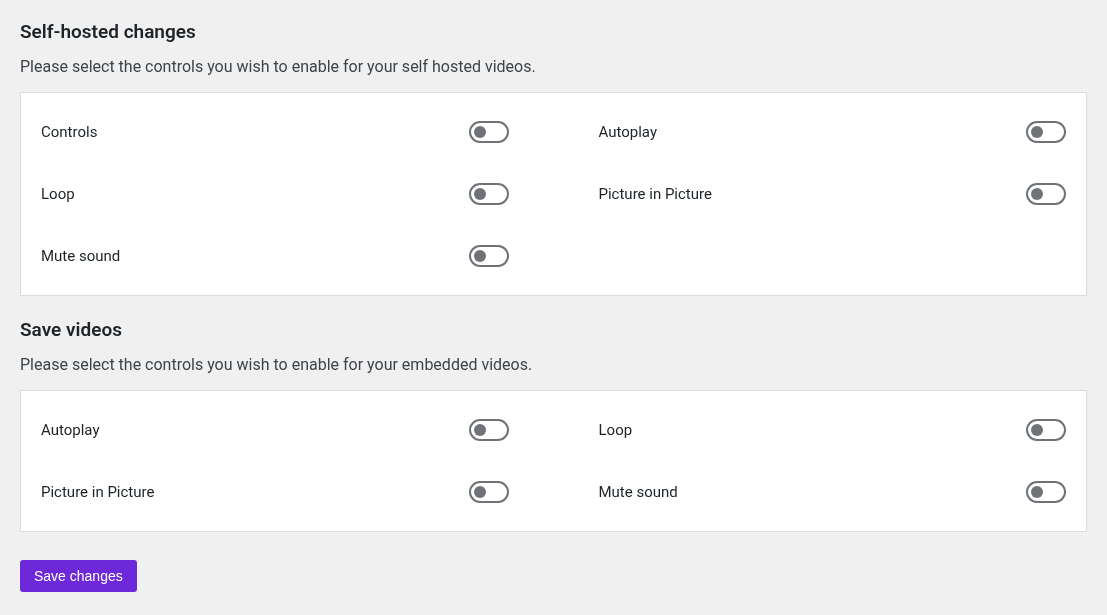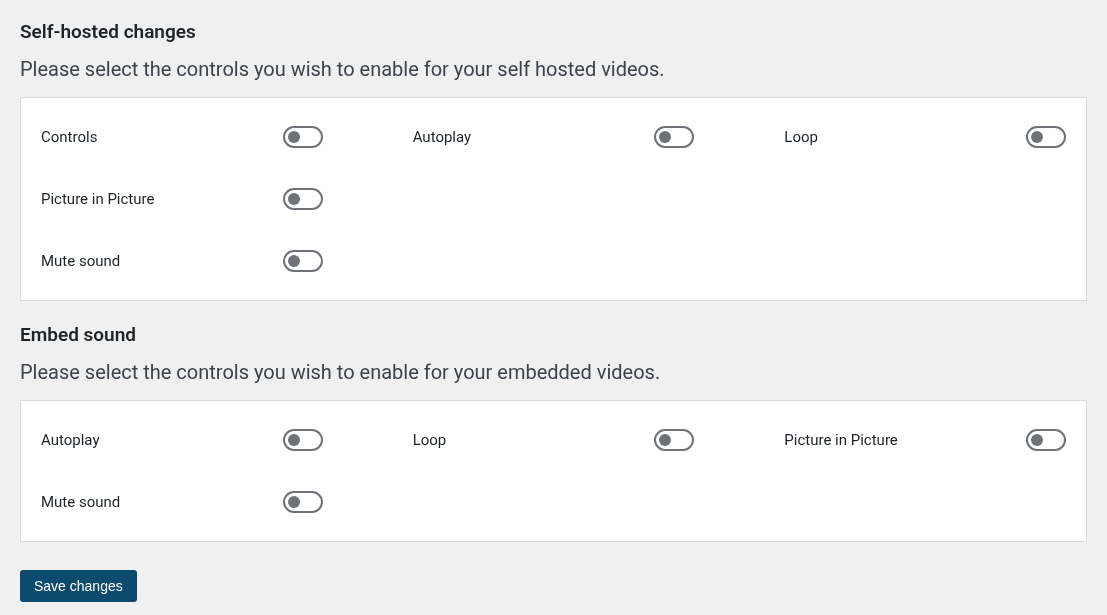--- a/index.html
+++ b/index.html
@@ -15,33 +15,33 @@
       font-size: 14px;
       width: 1107px;
     }
     h2 {
       font-size: 19px;
       font-weight: 600;
       margin-bottom: 14px;
       color: #1d2327;
     }
     .description {
-      font-size: 20px;
+      font-size: 16px;
       color: #3c434a;
       margin-bottom: 16px;
     }
     .panel {
       background: #fff;
       border: 1px solid #dcdcde;
       padding: 8px 20px;
       margin-bottom: 22px;
     }
     .toggle-grid {
       display: grid;
-      grid-template-columns: 1fr 1fr 1fr;
+      grid-template-columns: 1fr 1fr;
       column-gap: 90px;
     }
     .toggle-row {
       display: flex;
       justify-content: space-between;
       align-items: center;
       padding: 20px 0;
     }
     .toggle-label {
       font-size: 15px;
@@ -60,21 +60,21 @@
       position: absolute;
       top: 3px;
       left: 3px;
       width: 12px;
       height: 12px;
       background: #6f7378;
       border-radius: 50%;
     }
     .save-button {
       display: inline-block;
-      background: #0c4a6e;
+      background: #6d28d9;
       color: #fff;
       font-size: 14px;
       padding: 8px 14px;
       border: none;
       border-radius: 3px;
       cursor: pointer;
       margin-top: 6px;
     }
     .full-row {
       grid-column: 1 / 2;
@@ -118,21 +118,21 @@
     <div class="toggle-row full-row">
       <span class="toggle-label">Mute sound</span>
       <div class="toggle">
           <div class="knob"></div>
         </div>
     </div>
   </div>
 </div>
 
 
-<h2>Embed sound</h2>
+<h2>Save videos</h2>
 <p class="description">Please select the controls you wish to enable for your embedded videos.</p>
 
 <div class="panel">
   <div class="toggle-grid">
     <div class="toggle-row">
       <span class="toggle-label">Autoplay</span>
       <div class="toggle">
           <div class="knob"></div>
         </div>
     </div>

